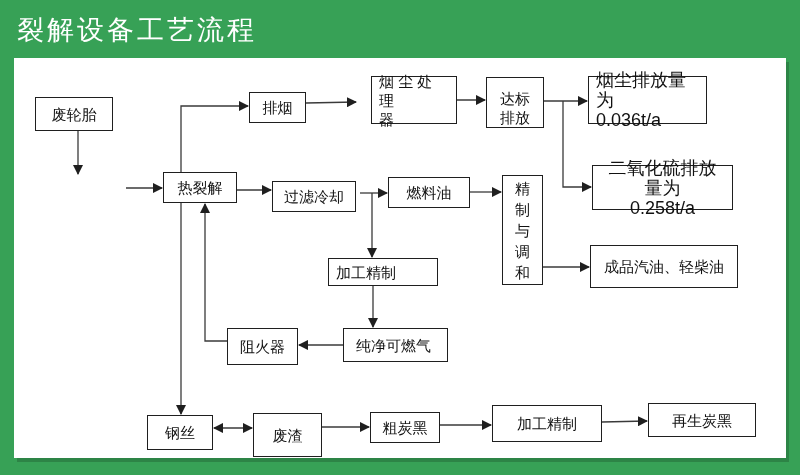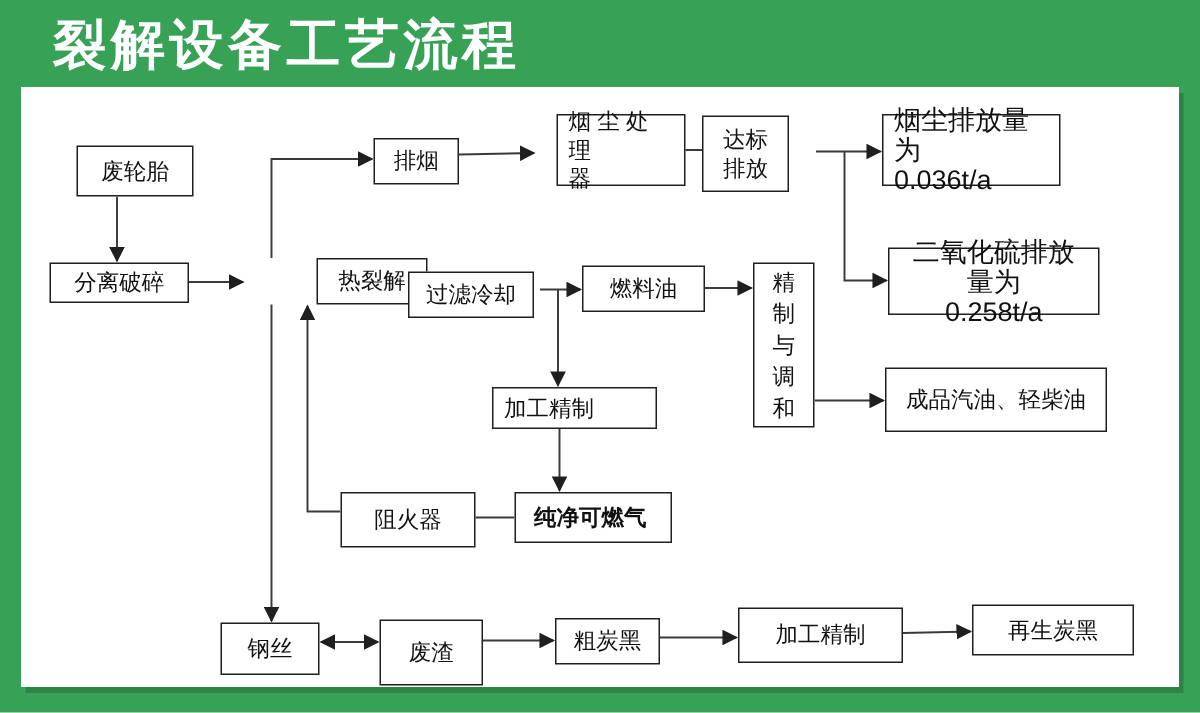--- a/index.html
+++ b/index.html
@@ -2,22 +2,22 @@
 <html><head>
 <meta charset="utf-8">
 <style>
   html,body{margin:0;padding:0;}
   body{font-family:"Liberation Sans","DejaVu Sans",sans-serif;}
   .stage{
     position:relative;width:800px;height:475px;overflow:hidden;
     background:#37a156;
   }
   .title{
-    position:absolute;left:35px;top:13px;height:34px;
-    color:#ffffff;font-size:36px;font-weight:bold;letter-spacing:3px;
+    position:absolute;left:17px;top:13px;height:34px;
+    color:#ffffff;font-size:27px;font-weight:normal;letter-spacing:3px;
     line-height:34px;white-space:nowrap;
   }
   .panel{
     position:absolute;left:14px;top:58px;width:772px;height:400px;
     background:#ffffff;
     box-shadow:3px 4px 0 rgba(0,0,0,0.18);
   }
   svg.connectors{position:absolute;left:0;top:0;width:800px;height:475px;pointer-events:none;}
   .box{
     position:absolute;background:#ffffff;border:1px solid #1f1f1f;
@@ -63,42 +63,39 @@
       <path d="M343,345 L299,345" marker-end="url(#arr)"></path>
       <path d="M227,341 L205,341 L205,204" marker-end="url(#arr)"></path>
       <path d="M181,203 L181,414" marker-end="url(#arr)"></path>
       <path d="M214,428 L252,428" marker-start="url(#arr)" marker-end="url(#arr)"></path>
       <path d="M322,427 L369,427" marker-end="url(#arr)"></path>
       <path d="M440,425 L491,425" marker-end="url(#arr)"></path>
       <path d="M602,422 L647,421" marker-end="url(#arr)"></path>
     </g>
   </svg>
 
-  <div class="box" style="left:51px;top:97px;width:78px;height:34px;">
+  <div class="box" style="left:35px;top:97px;width:78px;height:34px;">
     <span class="lbl">废轮胎</span>
   </div>
 
-  <div class="box" style="left:33px;top:175px;width:93px;height:27px;">
-    <span class="lbl">分离破碎</span>
-  </div>
 
-  <div class="box" style="left:163px;top:172px;width:74px;height:31px;margin-left:48px;">
+  <div class="box" style="left:163px;top:172px;width:74px;height:31px;">
     <span class="lbl">热裂解</span>
   </div>
 
   <div class="box" style="left:249px;top:92px;width:57px;height:31px;">
     <span class="lbl">排烟</span>
   </div>
 
   <div class="box leftal" style="left:357px;top:76px;width:86px;height:48px;margin-left:14px;">
     <span class="lbl" style="text-align:left;">烟 尘 处 理
 器</span>
   </div>
 
-  <div class="box" style="left:468px;top:77px;width:58px;height:51px;">
+  <div class="box" style="left:486px;top:77px;width:58px;height:51px;align-items:flex-end;">
     <span class="lbl">达标
 排放</span>
   </div>
 
   <div class="box leftal info" style="left:588px;top:76px;width:119px;height:48px;">
     <span class="lbl" style="text-align:left;">烟尘排放量为
 0.036t/a</span>
   </div>
 
   <div class="box leftal info" style="left:592px;top:165px;width:141px;height:45px;">
@@ -123,25 +120,25 @@
   </div>
 
   <div class="box" style="left:590px;top:245px;width:148px;height:43px;">
     <span class="lbl">成品汽油、轻柴油</span>
   </div>
 
   <div class="box leftal" style="left:328px;top:258px;width:110px;height:28px;">
     <span class="lbl">加工精制</span>
   </div>
 
-  <div class="box leftal" style="left:343px;top:328px;width:105px;height:34px;padding-left:12px;font-weight:bold;">
+  <div class="box leftal" style="left:343px;top:328px;width:105px;height:34px;padding-left:12px;">
     <span class="lbl">纯净可燃气</span>
   </div>
 
-  <div class="box" style="left:227px;top:328px;width:90px;height:37px;">
+  <div class="box" style="left:227px;top:328px;width:71px;height:37px;">
     <span class="lbl">阻火器</span>
   </div>
 
   <div class="box" style="left:147px;top:415px;width:66px;height:35px;">
     <span class="lbl">钢丝</span>
   </div>
 
   <div class="box" style="left:253px;top:413px;width:69px;height:44px;">
     <span class="lbl">废渣</span>
   </div>

